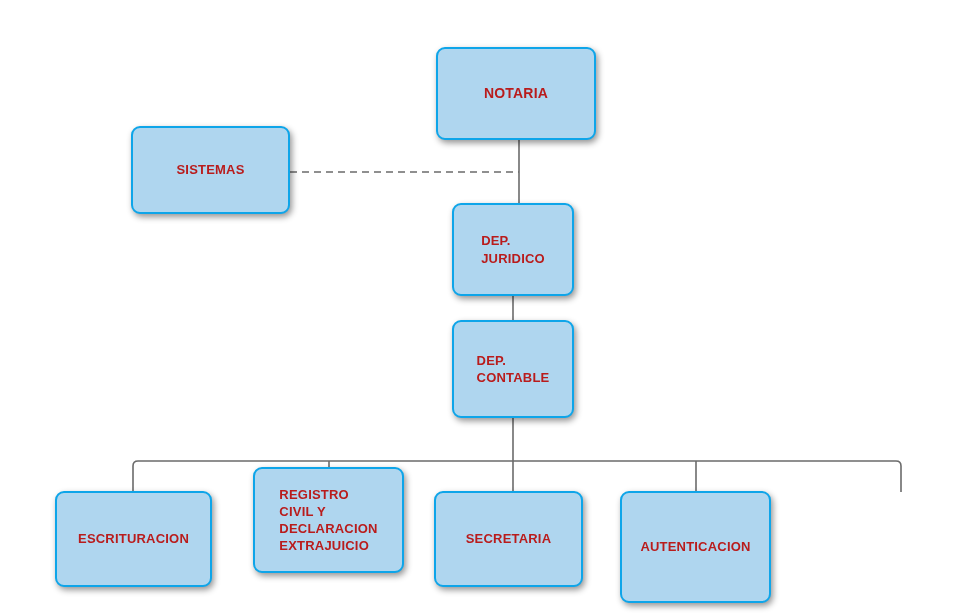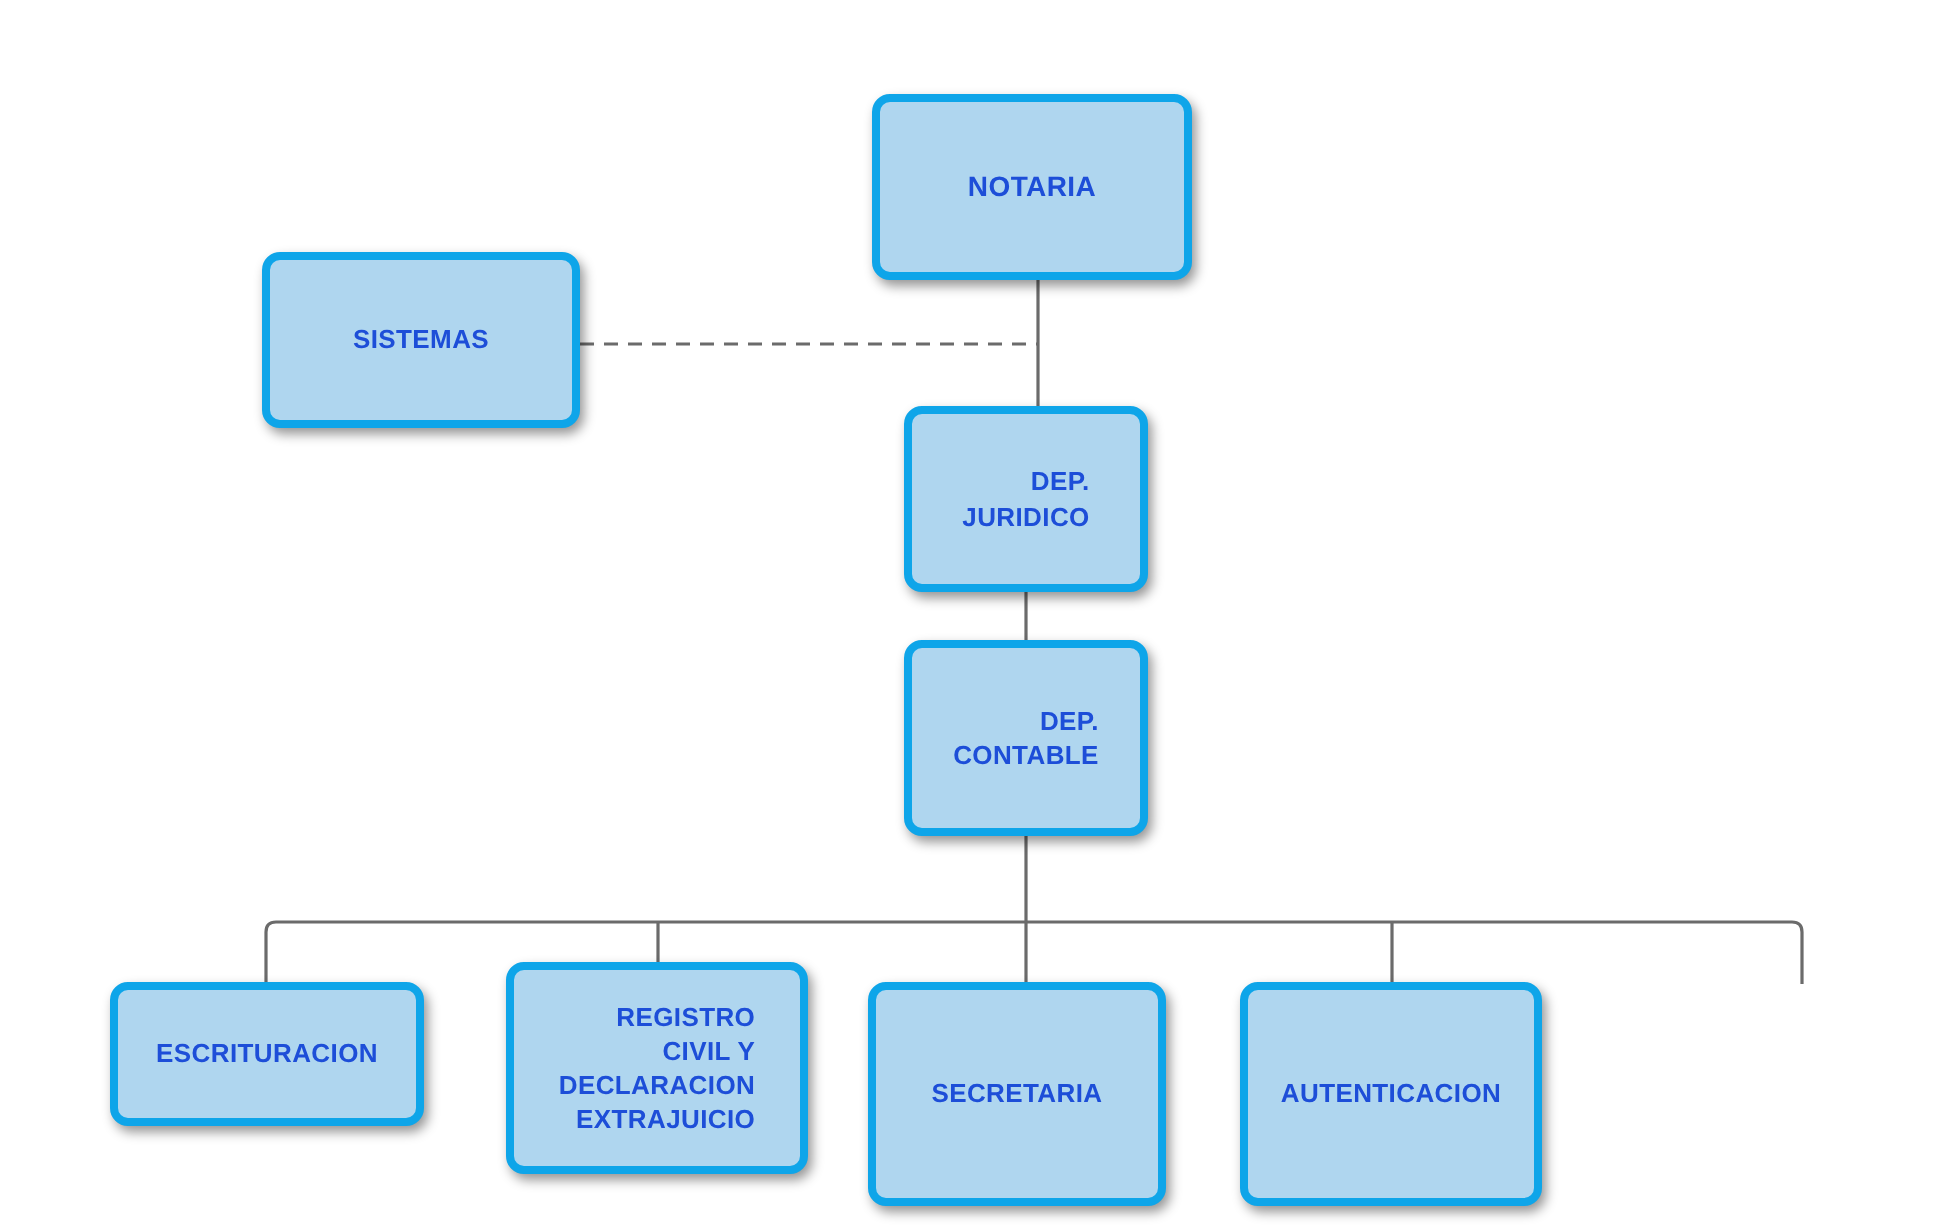--- a/index.html
+++ b/index.html
@@ -23,28 +23,28 @@
     left: 0;
     top: 0;
     width: 977px;
     height: 614px;
     pointer-events: none;
   }
   .node {
     position: absolute;
     box-sizing: border-box;
     background: #afd6ef;
-    border: 4px solid #0ea5e9;
+    border: 2px solid #0ea5e9;
     border-radius: 9px;
     box-shadow: 2px 3px 6px rgba(0, 0, 0, 0.42);
     display: flex;
     align-items: center;
     justify-content: center;
-    text-align: right;
-    color: #1d4ed8;
+    text-align: left;
+    color: #b91c1c;
     font-weight: bold;
     font-size: 13px;
     letter-spacing: 0.2px;
     line-height: 1.32;
     padding: 2px 6px;
     cursor: default;
   }
   .node .label {
     display: block;
     white-space: pre-line;
@@ -83,32 +83,32 @@
   <div class="node" style="left:452px; top:203px; width:122px; height:93px; font-size:13px;">
     <span class="label">DEP.
 JURIDICO</span>
   </div>
 
   <div class="node" style="left:452px; top:320px; width:122px; height:98px; font-size:13px;">
     <span class="label">DEP.
 CONTABLE</span>
   </div>
 
-  <div class="node" style="left:55px; top:491px; width:157px; height:72px; font-size:13px;">
+  <div class="node" style="left:55px; top:491px; width:157px; height:96px; font-size:13px;">
     <span class="label">ESCRITURACION</span>
   </div>
 
-  <div class="node" style="left:253px; top:481px; width:151px; height:106px; font-size:13px;">
+  <div class="node" style="left:253px; top:467px; width:151px; height:106px; font-size:13px;">
     <span class="label">REGISTRO
 CIVIL Y
 DECLARACION
 EXTRAJUICIO</span>
   </div>
 
-  <div class="node" style="left:434px; top:491px; width:149px; height:112px; font-size:13px;">
+  <div class="node" style="left:434px; top:491px; width:149px; height:96px; font-size:13px;">
     <span class="label">SECRETARIA</span>
   </div>
 
   <div class="node" style="left:620px; top:491px; width:151px; height:112px; font-size:13px;">
     <span class="label">AUTENTICACION</span>
   </div>
 
 
 </div>
 

